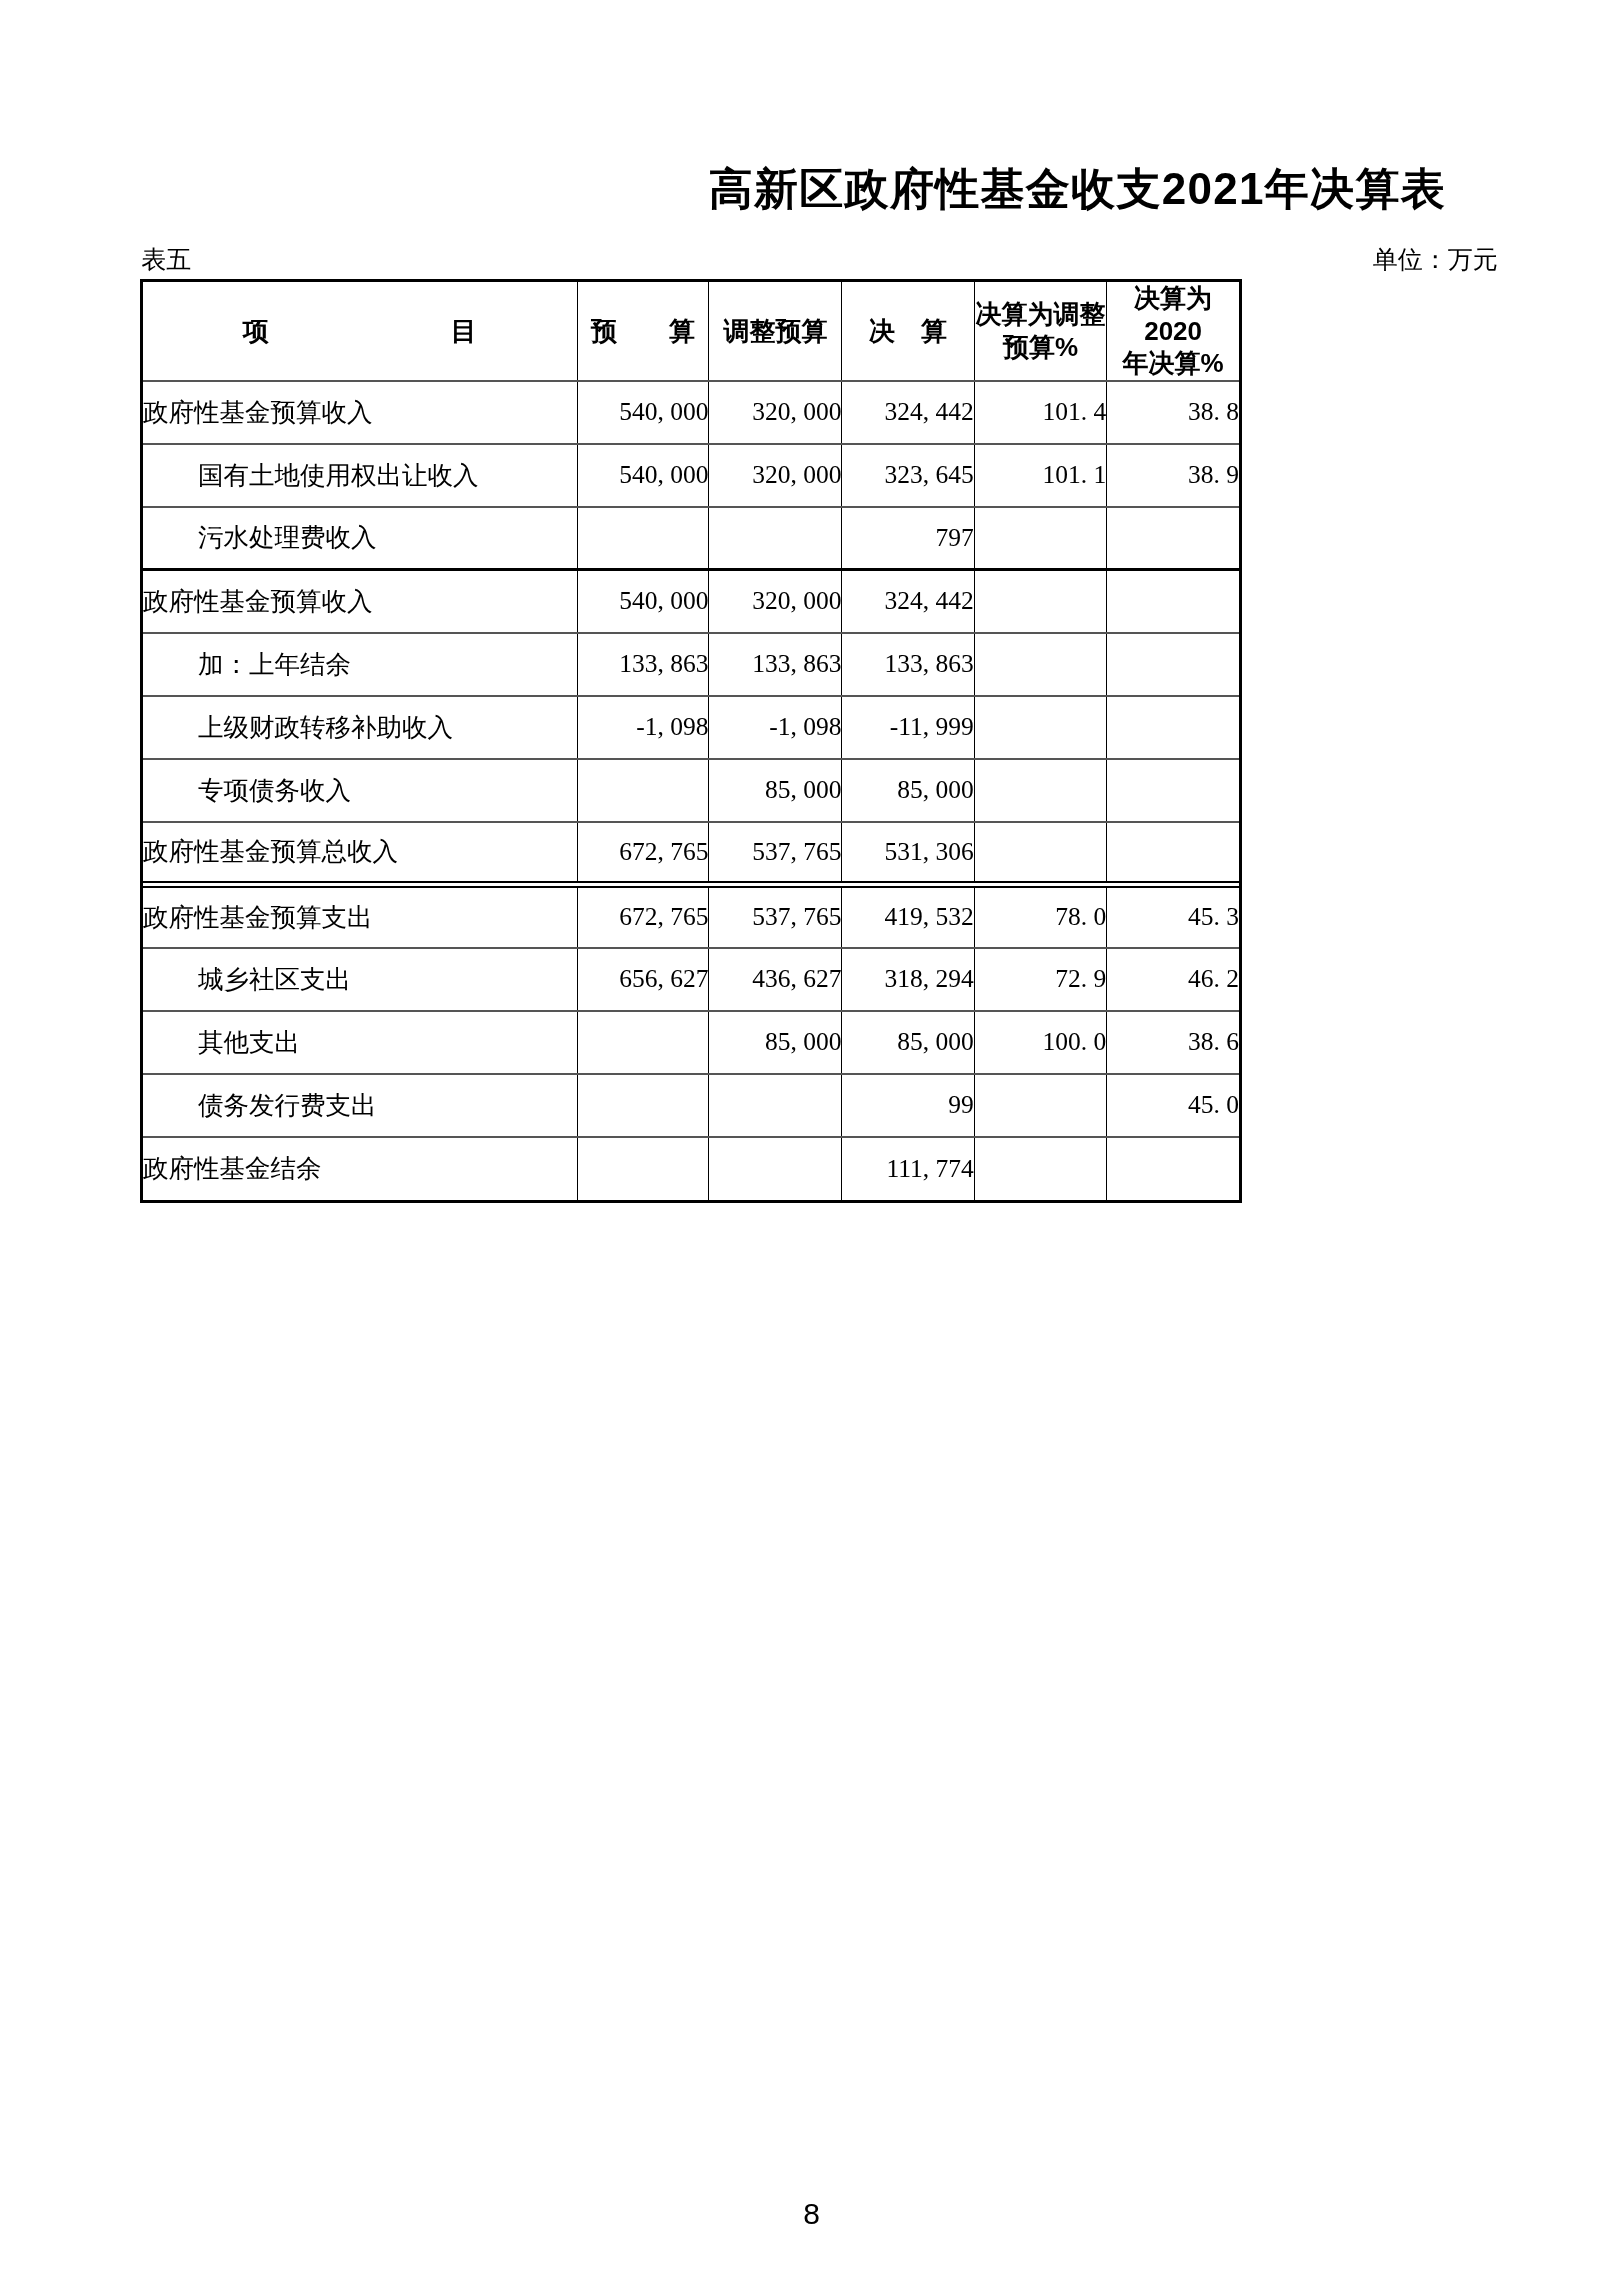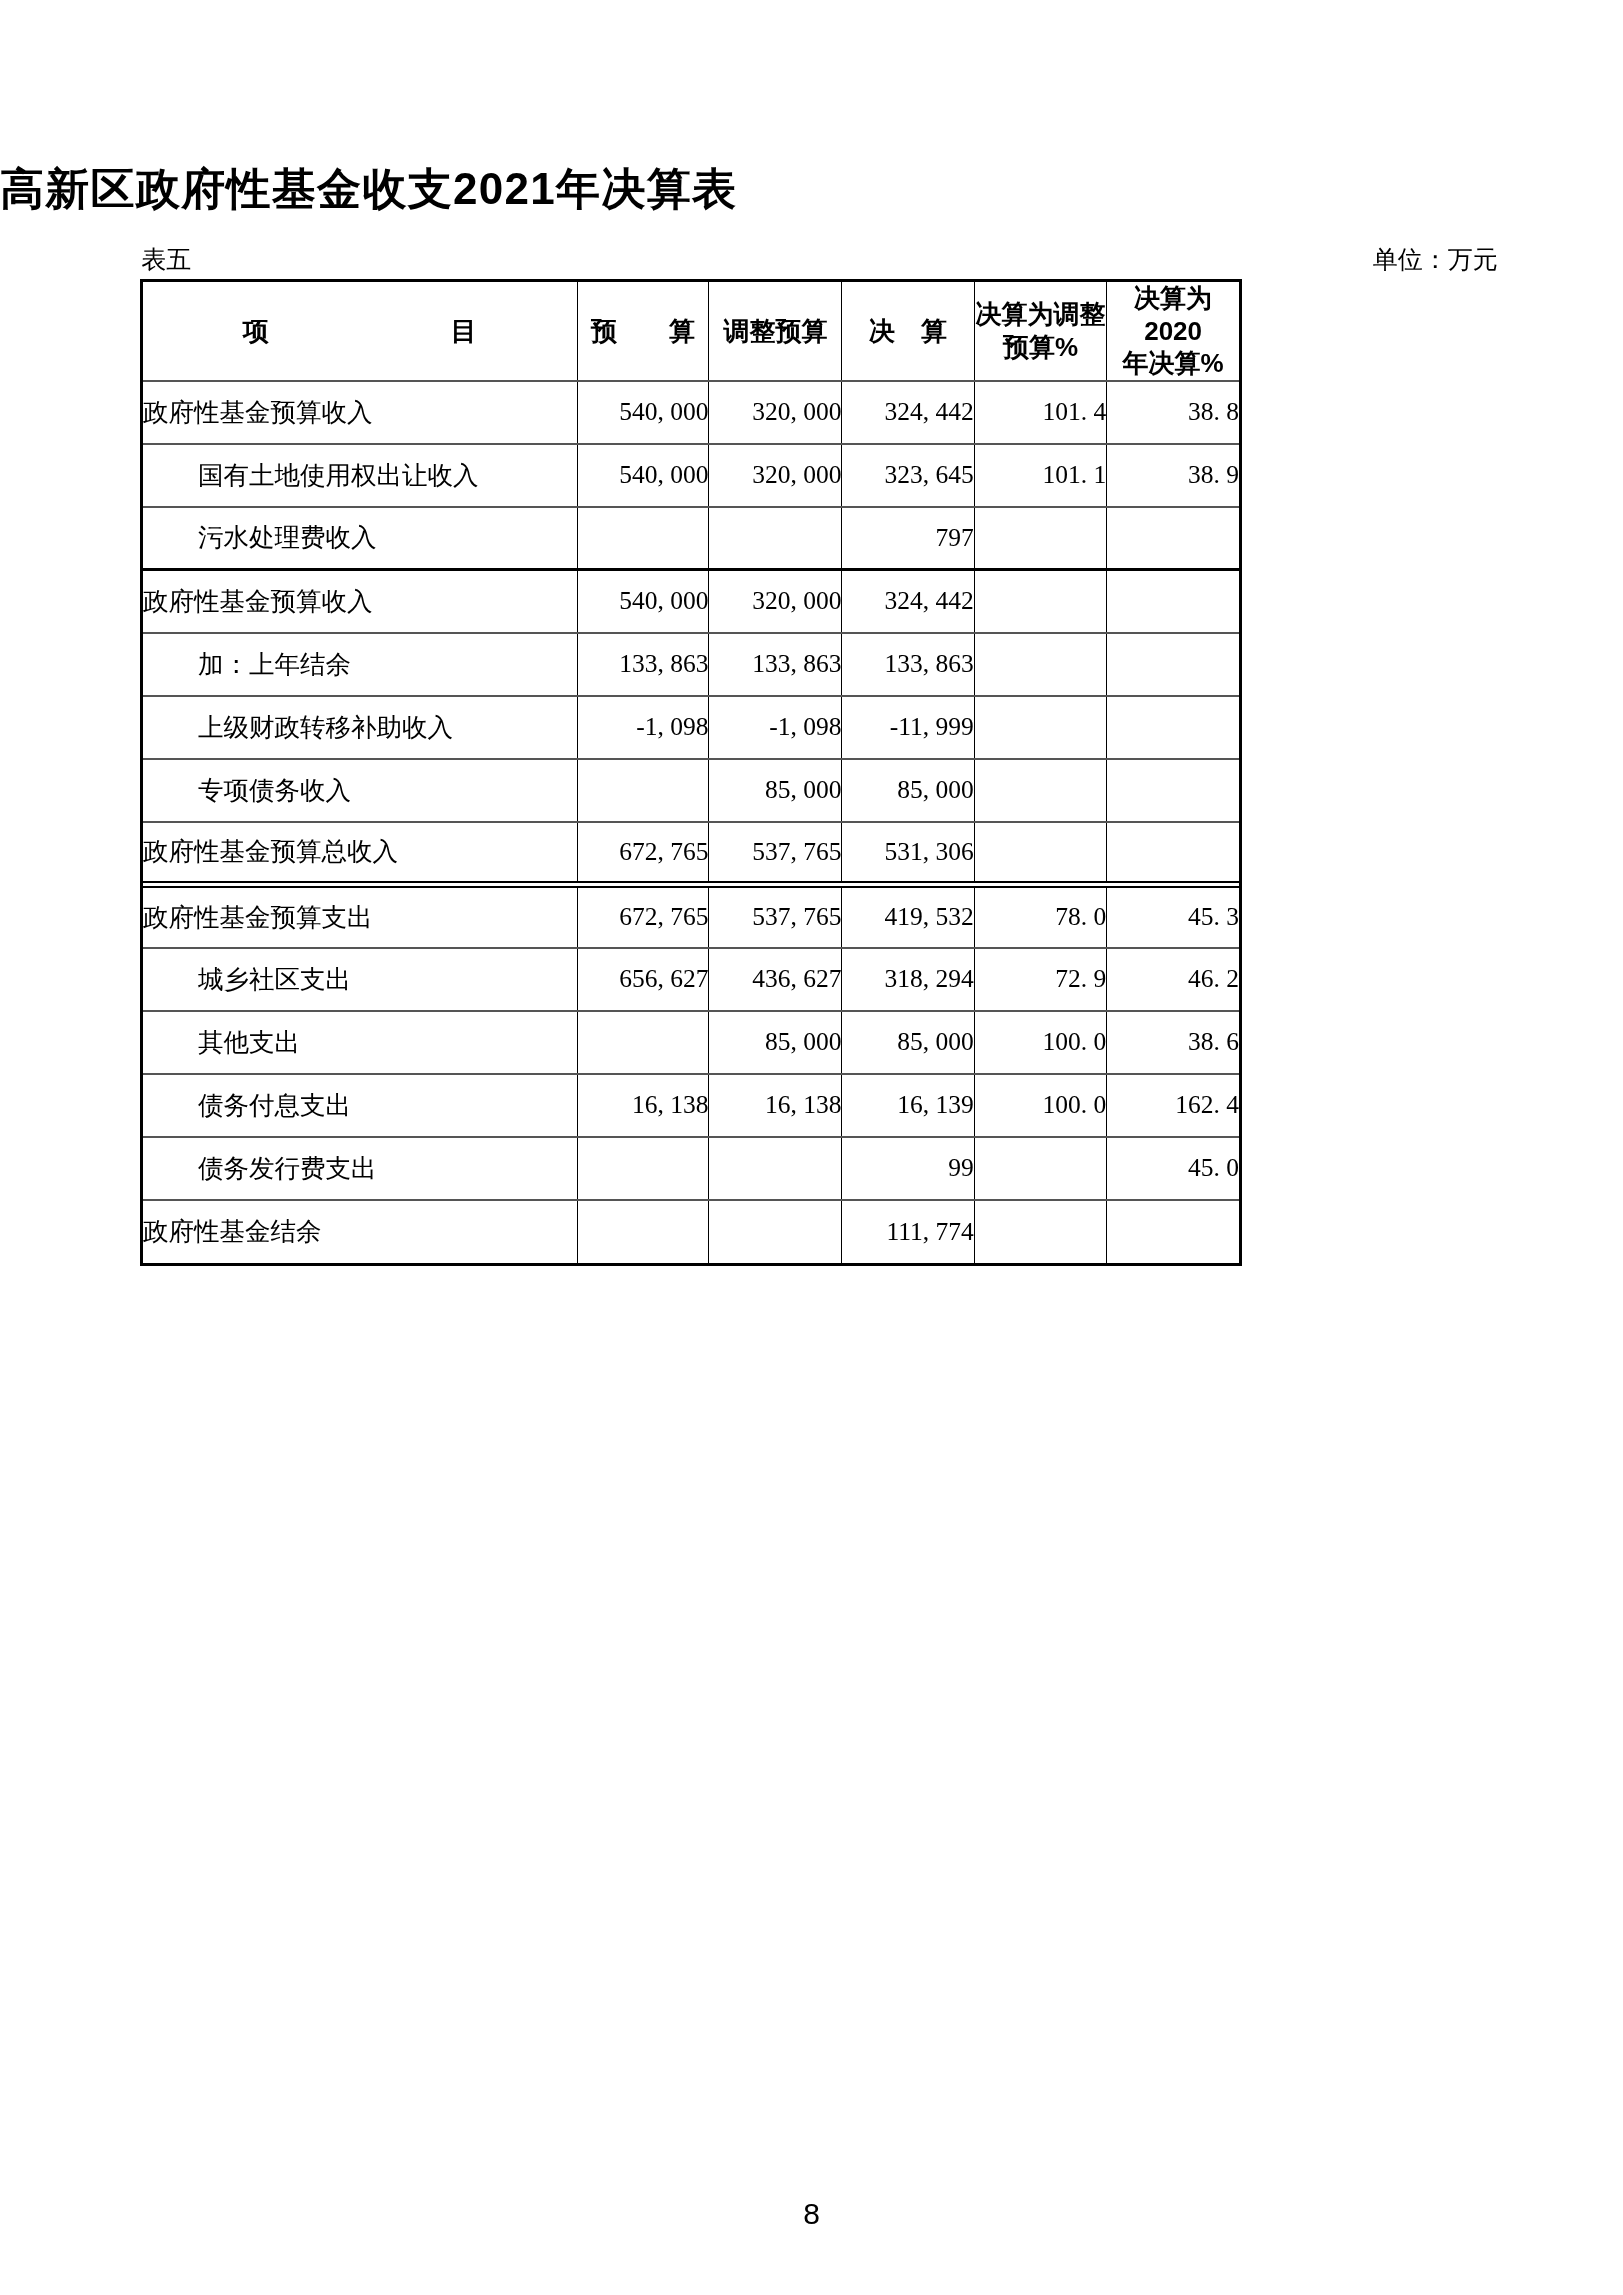--- a/index.html
+++ b/index.html
@@ -7,21 +7,21 @@
     position:relative;
     width:1623px;height:2295px;
     background:#ffffff;
     font-family:"Liberation Serif","DejaVu Serif",serif;
     color:#000;
     overflow:hidden;
   }
   .title{
     position:absolute;
     left:0;top:160px;width:1446px;
-    text-align:left;
+    text-align:right;
     font-family:"Liberation Sans","DejaVu Sans",sans-serif;
     font-weight:bold;
     font-size:44px;
     letter-spacing:1.3px;
   }
   .subhead{
     position:absolute;
     left:140px;top:230px;width:1359px;height:34px;
     font-size:25px;
     margin-top:12px;
@@ -202,28 +202,20 @@
 
         <tr class="data lv2">
           <td class="c-label">其他支出</td>
           <td class="c-num"></td>
           <td class="c-num">85, 000</td>
           <td class="c-num">85, 000</td>
           <td class="c-num">100. 0</td>
           <td class="c-num">38. 6</td>
         </tr>
 
-        <tr class="data lv2">
-          <td class="c-label">债务付息支出</td>
-          <td class="c-num">16, 138</td>
-          <td class="c-num">16, 138</td>
-          <td class="c-num">16, 139</td>
-          <td class="c-num">100. 0</td>
-          <td class="c-num">162. 4</td>
-        </tr>
 
         <tr class="data lv2">
           <td class="c-label">债务发行费支出</td>
           <td class="c-num"></td>
           <td class="c-num"></td>
           <td class="c-num">99</td>
           <td class="c-num"></td>
           <td class="c-num">45. 0</td>
         </tr>
 

